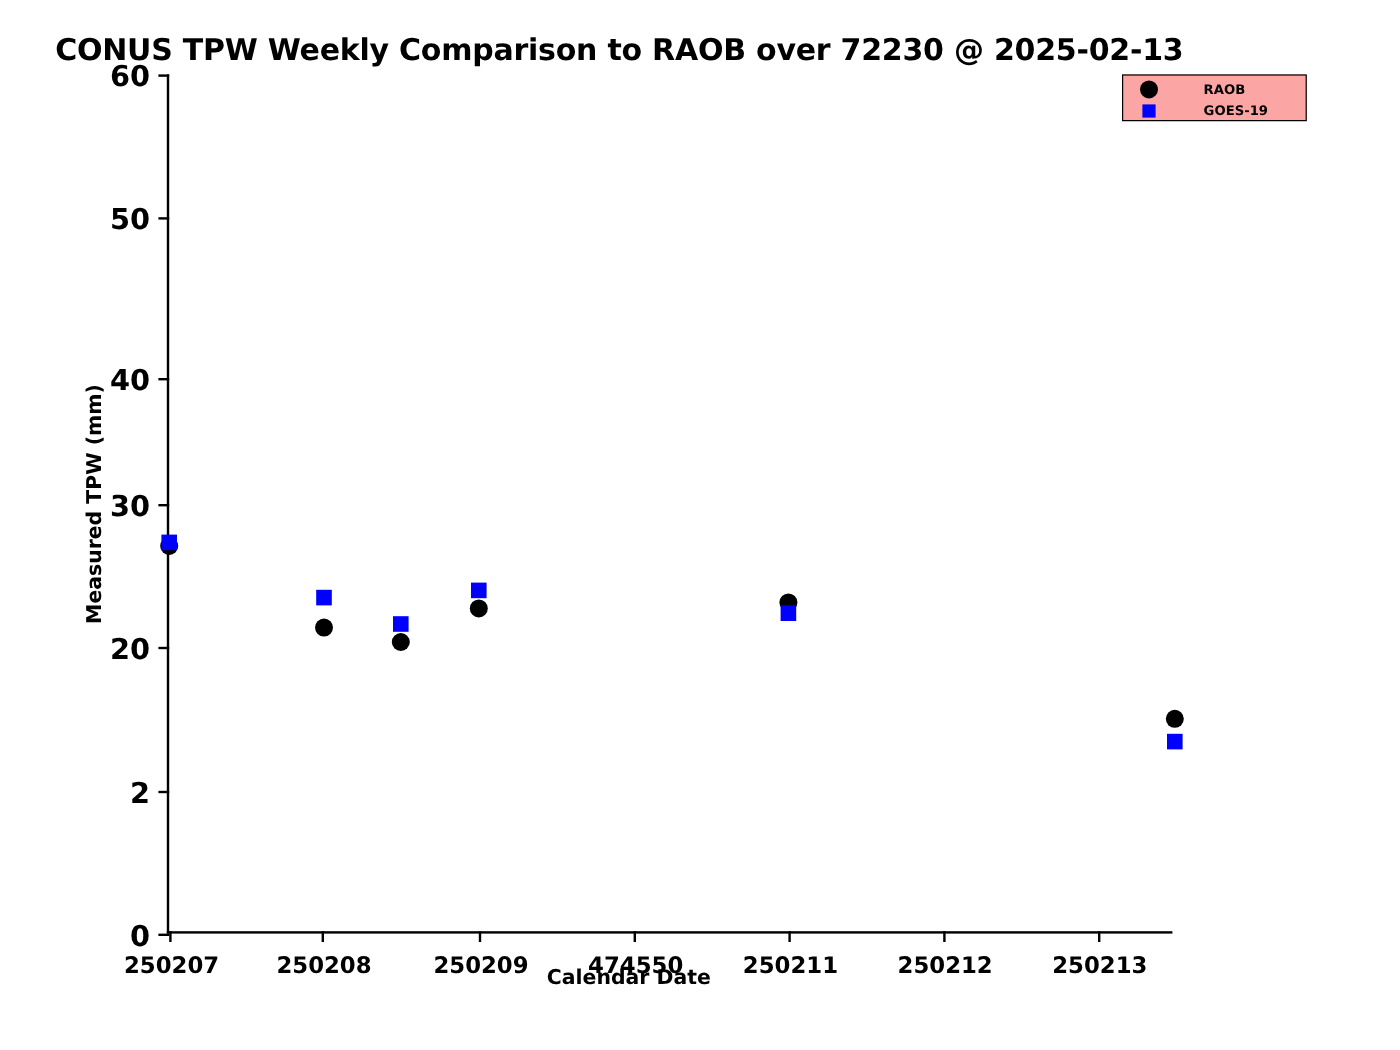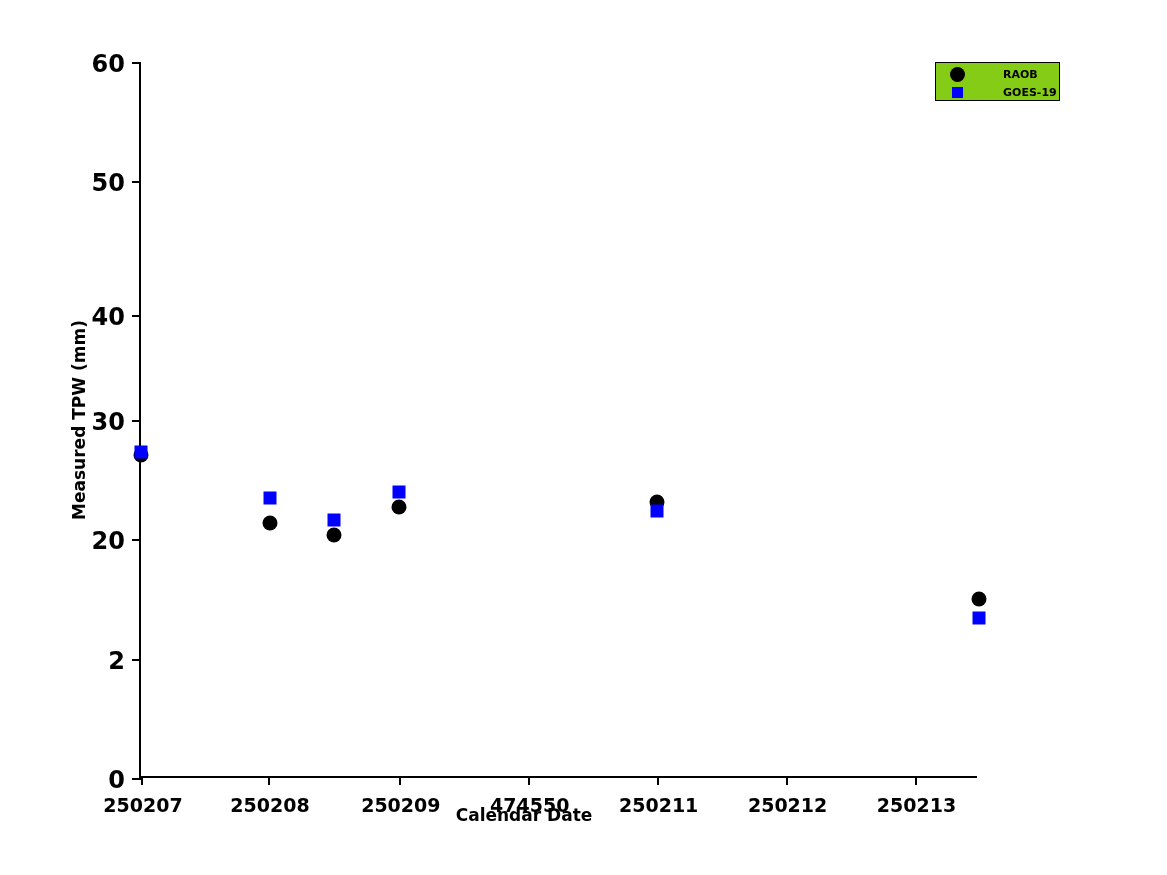--- a/index.html
+++ b/index.html
@@ -114,24 +114,24 @@
   .marker-square {
     width: 13px;
     height: 13px;
     background: #0000ff;
   }
   
   #legend {
     position: absolute;
     left: 935px;
     top: 62px;
-    width: 125px;
+    width: 154px;
     height: 39px;
     border: 1px solid #000000;
-    background: #84cc16;
+    background: #fca5a5;
     box-sizing: border-box;
   }
   .legend-row {
     position: absolute;
     left: 0;
     width: 100%;
     height: 18px;
     display: flex;
     align-items: center;
   }
@@ -160,20 +160,21 @@
     color: #000000;
     white-space: nowrap;
     margin-left: 25px;
   }
 </style>
 </head>
 <body>
 
 <div id="figure">
 
+  <div id="chart-title">CONUS TPW Weekly Comparison to RAOB over 72230 @ 2025-02-13</div>
 
   <div id="y-axis-title">Measured TPW (mm)</div>
 
   <div id="plot-area">
     <div id="y-ticks">
         <div class="y-tick" style="top: 716px;">
           <span class="y-tick-label">0</span>
         </div>
         <div class="y-tick" style="top: 596.667px;">
           <span class="y-tick-label">2</span>

